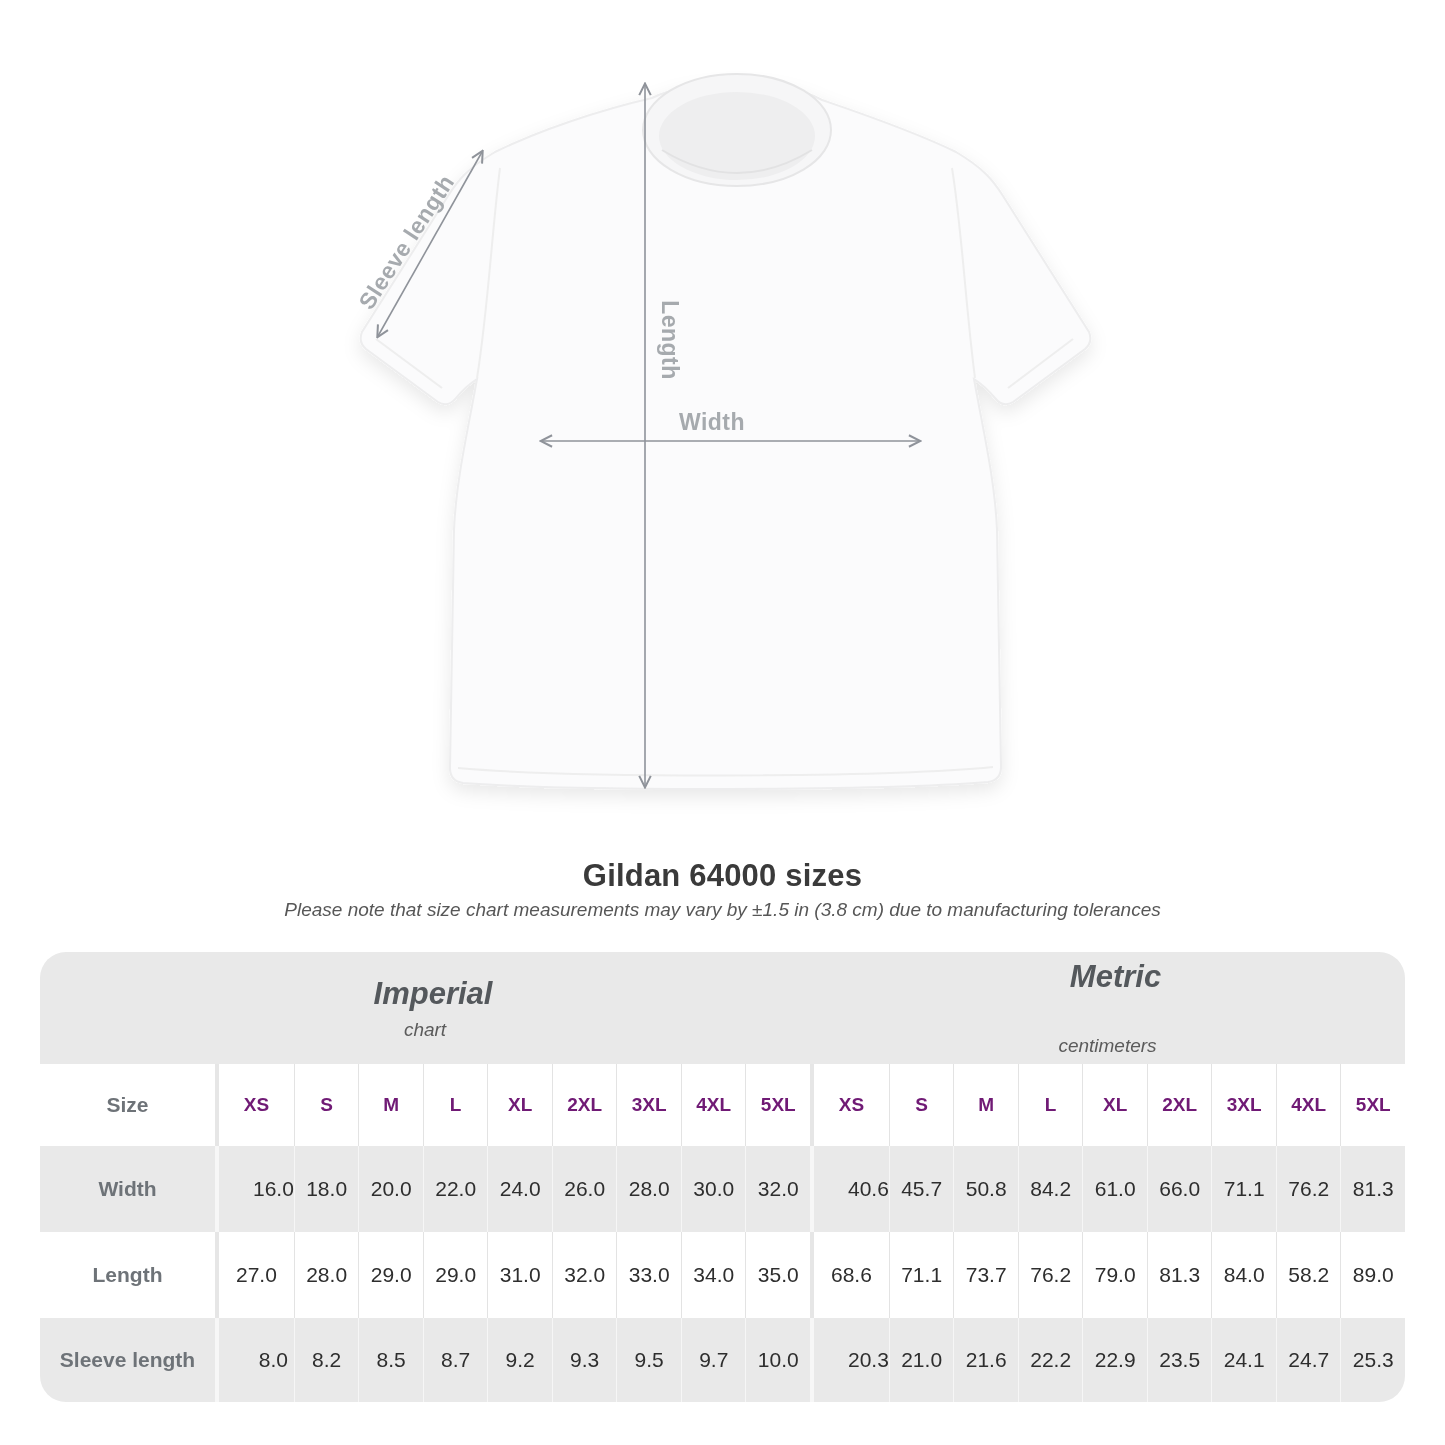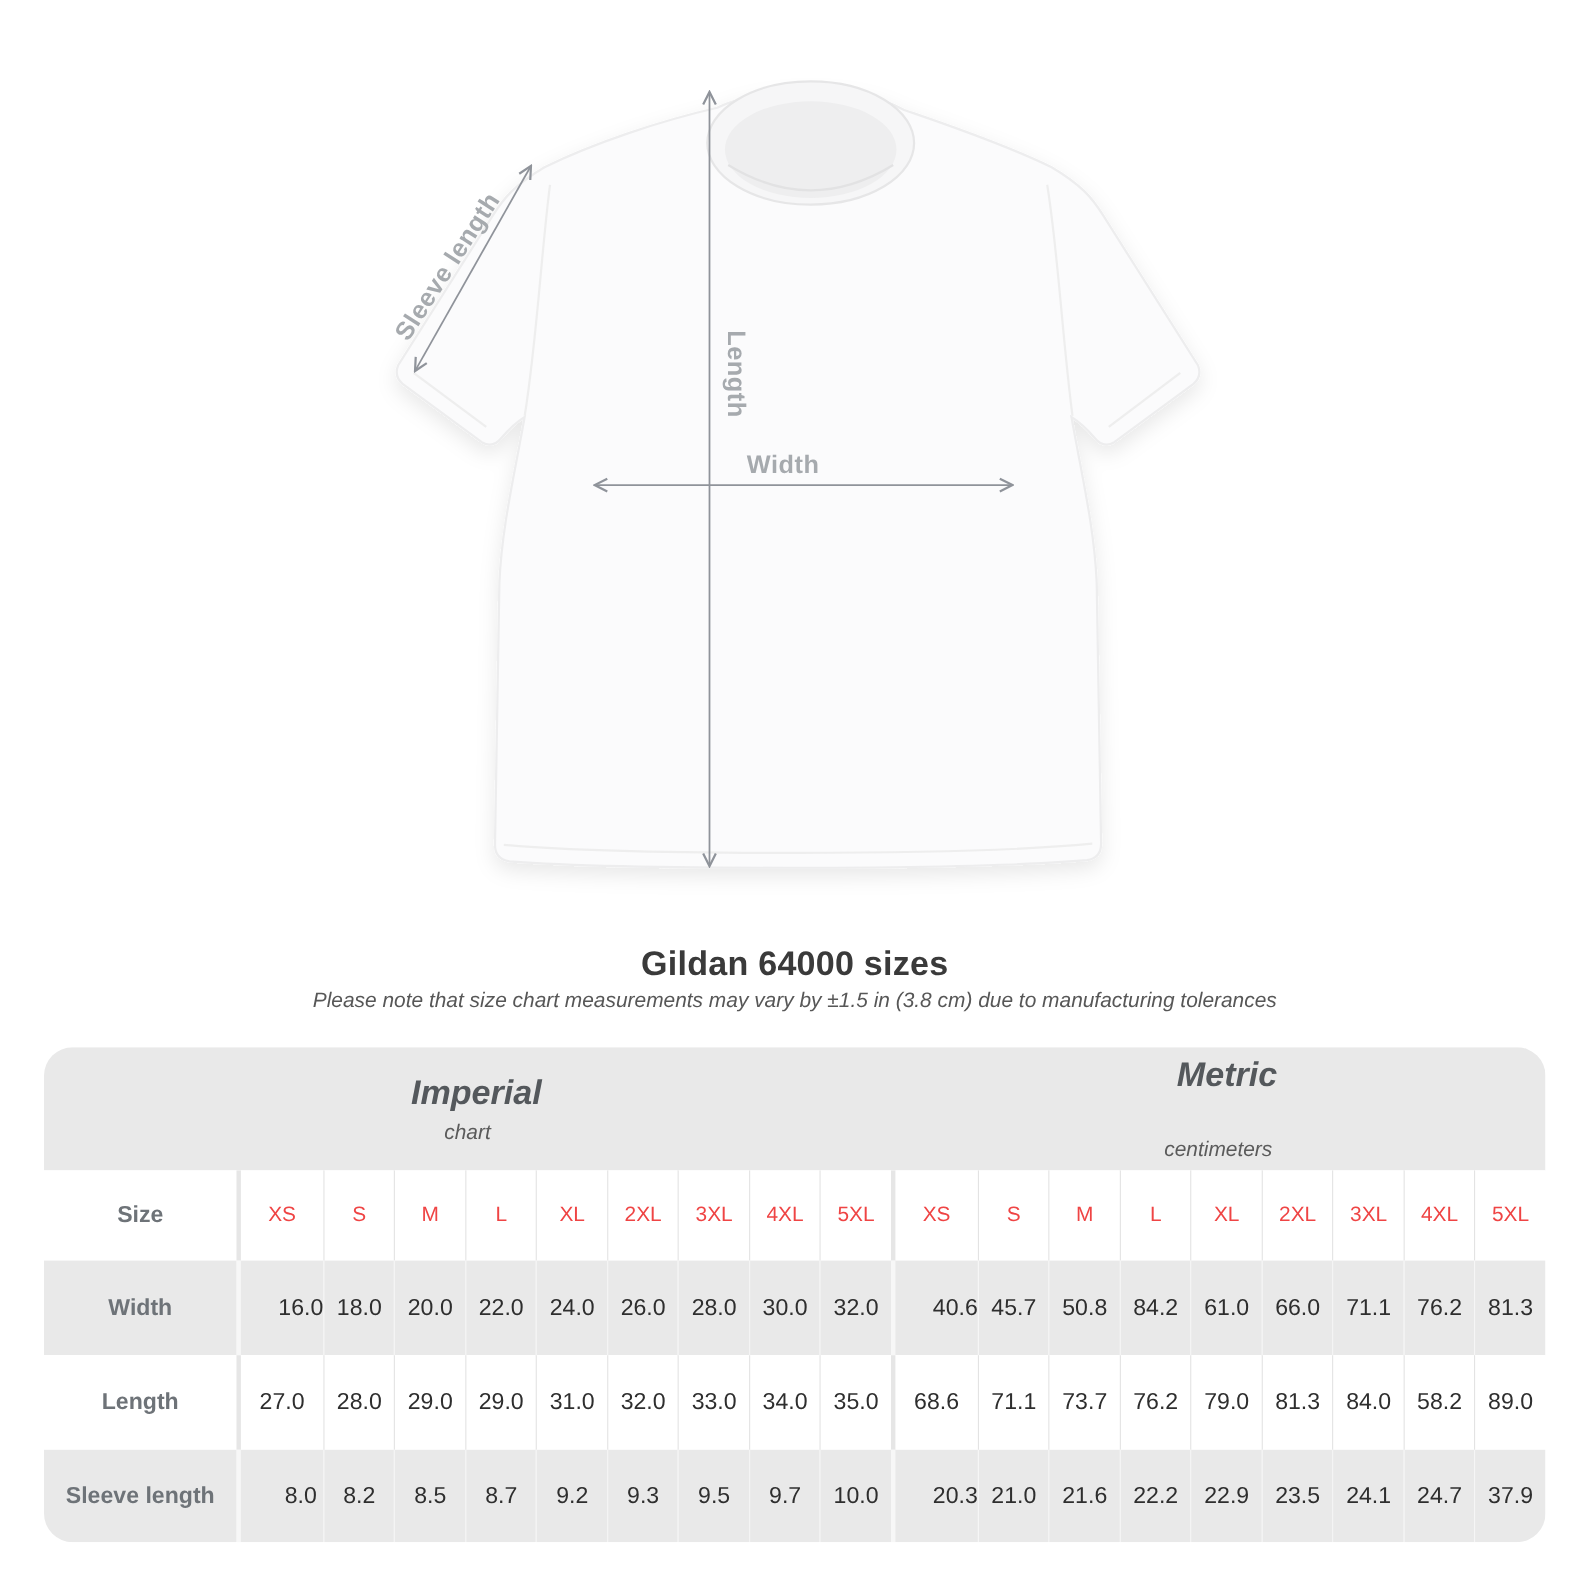--- a/index.html
+++ b/index.html
@@ -22,21 +22,21 @@
   .band{display:grid;grid-template-columns:175px repeat(18,1fr);height:112px;background:#e9e9e9;}
   .unit-group{display:flex;flex-direction:column;align-items:center;justify-content:center;gap:7px;}
   .unit-group.imperial{grid-column:1/11;}
   .unit-group.metric{grid-column:11/20;gap:40px;}
   .unit-name{font-size:31px;font-weight:bold;font-style:italic;color:#54585c;margin-left:16px;}
   .unit-sub{font-size:19px;font-style:italic;color:#5b5b5b;}
 
   .grid{display:grid;grid-template-columns:175px repeat(18,1fr);grid-template-rows:82px 86px 86px 84px;}
   .cell{display:flex;align-items:center;justify-content:center;font-size:21px;color:#2e2e2e;}
   .label-cell{font-weight:bold;color:#6e7378;font-size:21px;border-left:none !important;}
-  .size-cell{font-weight:normal;color:#ef4444;font-size:19px;text-align:center;}
+  .size-cell{font-weight:bold;color:#701a75;font-size:19px;text-align:center;}
   .row-white .cell{background:#ffffff;border-left:1px solid #e3e3e3;}
   .row-gray  .cell{background:#e9e9e9;border-left:1px solid #f6f6f6;}
   .row-white .cell.thick{border-left:4px solid #e6e6e6;}
   .row-gray  .cell.thick{border-left:4px solid #f7f7f7;padding-left:34px;}
 </style>
 </head>
 <body>
 
 <div class="stage">
 
@@ -183,17 +183,17 @@
         <div class="row-gray" style="display: contents;"><div class="cell ">9.7</div></div>
         <div class="row-gray" style="display: contents;"><div class="cell ">10.0</div></div>
         <div class="row-gray" style="display: contents;"><div class="cell  thick">20.3</div></div>
         <div class="row-gray" style="display: contents;"><div class="cell ">21.0</div></div>
         <div class="row-gray" style="display: contents;"><div class="cell ">21.6</div></div>
         <div class="row-gray" style="display: contents;"><div class="cell ">22.2</div></div>
         <div class="row-gray" style="display: contents;"><div class="cell ">22.9</div></div>
         <div class="row-gray" style="display: contents;"><div class="cell ">23.5</div></div>
         <div class="row-gray" style="display: contents;"><div class="cell ">24.1</div></div>
         <div class="row-gray" style="display: contents;"><div class="cell ">24.7</div></div>
-        <div class="row-gray" style="display: contents;"><div class="cell ">37.9</div></div>
+        <div class="row-gray" style="display: contents;"><div class="cell ">25.3</div></div>
       </div>
   </div>
 
 </div>
 
 </body></html>

